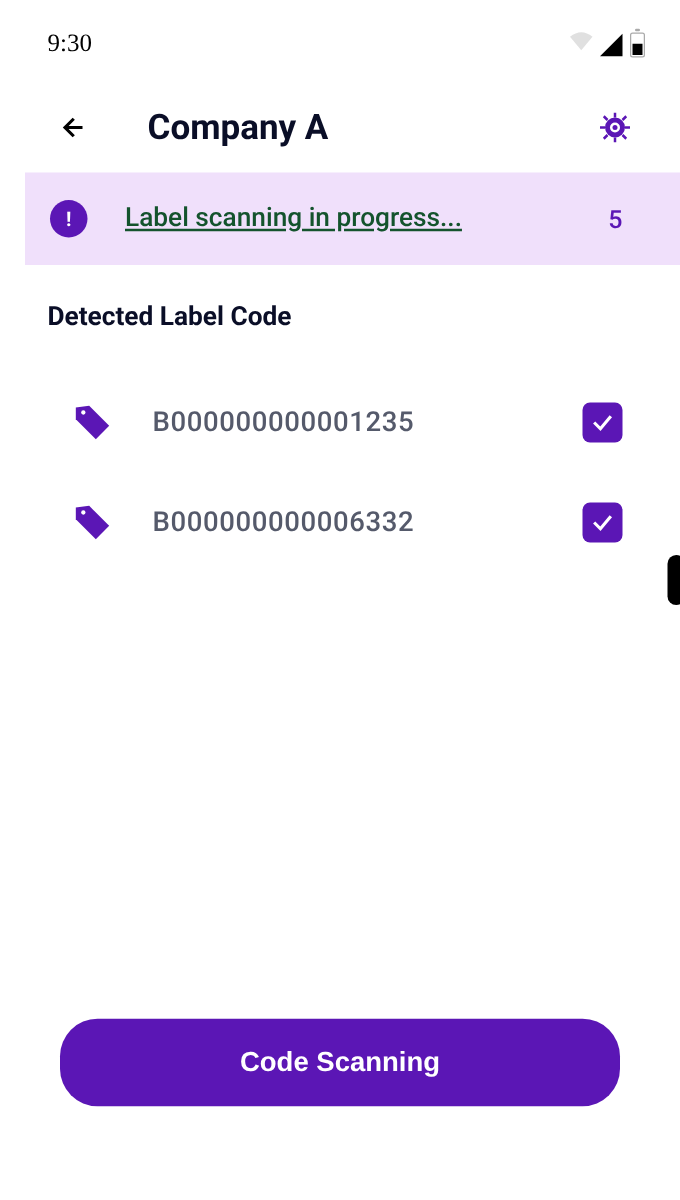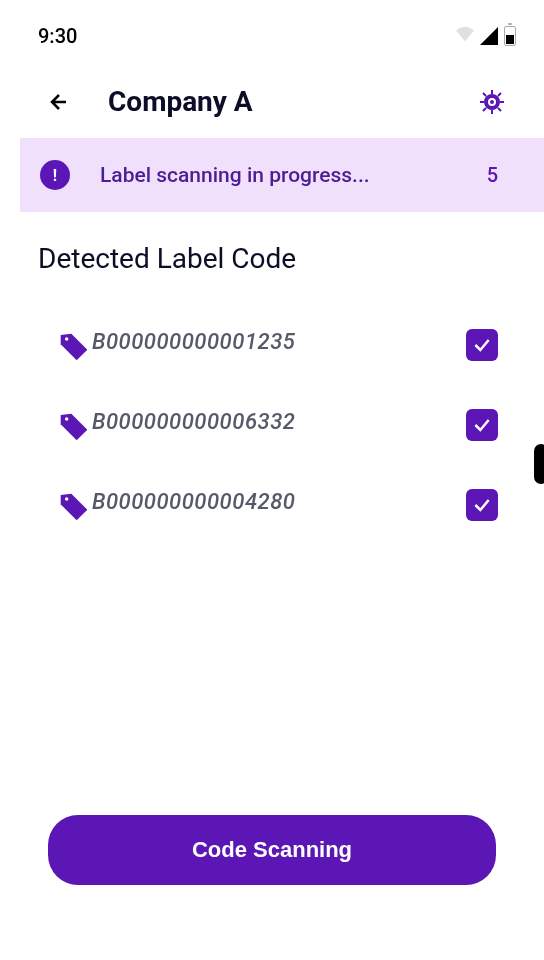--- a/index.html
+++ b/index.html
@@ -16,20 +16,21 @@
       position: relative;
       overflow: hidden;
     }
 
     .status-bar {
       display: flex;
       justify-content: space-between;
       align-items: center;
       padding: 18px 28px 12px 38px;
       height: 65px;
+      font-family: Liberation Serif, serif;
     }
 
     .status-time {
       font-size: 20px;
       font-weight: 500;
       color: #000;
     }
 
     .status-icons {
       display: flex;
@@ -78,21 +79,21 @@
       left: 1px;
       right: 1px;
       height: 50%;
       background: #000;
     }
 
     .header {
       display: flex;
       align-items: center;
       padding: 20px 28px 20px 45px;
-      gap: 35px;
+      gap: 45px;
     }
 
     .back-arrow {
       width: 28px;
       height: 28px;
       display: flex;
       align-items: center;
       justify-content: center;
       cursor: pointer;
     }
@@ -146,47 +147,49 @@
       justify-content: center;
       color: #fff;
       font-weight: 700;
       font-size: 16px;
       margin-right: 30px;
     }
 
     .banner-text {
       font-size: 21px;
       font-weight: 500;
-      color: #4c1d95;
+      color: #14532d;
       flex: 1;
+      text-decoration: underline;
     }
 
     .banner-count {
       font-size: 20px;
       font-weight: 500;
       color: #5b16b5;
       margin-right: 14px;
     }
 
     .section-title {
-      font-size: 28px;
-      font-weight: 400;
+      font-size: 21px;
+      font-weight: 700;
       color: #0a0e27;
       padding: 0 38px;
       margin-bottom: 32px;
     }
 
     .label-list {
       padding: 0 40px;
     }
 
     .label-item {
       display: flex;
+      align-items: center;
       padding: 22px 0px;
-      font-style: italic;
+      gap: 30px;
     }
 
     .tag-icon {
       width: 36px;
       height: 36px;
       display: flex;
       align-items: center;
       justify-content: center;
       margin-left: 16px;
     }
@@ -318,33 +321,19 @@
           <circle cx="6.5" cy="6" r="1.3" fill="#fff"></circle>
         </svg>
       </div>
       <span class="label-code">B000000000006332</span>
       <div class="checkbox">
         <svg viewBox="0 0 24 24">
           <polyline points="4,12 10,18 20,6"></polyline>
         </svg>
       </div>
     </div>
-    <div class="label-item">
-      <div class="tag-icon">
-        <svg viewBox="0 0 24 24">
-          <path d="M2 3 L10 2 L22 14 L14 22 L2 10 Z" fill="#5b16b5"></path>
-          <circle cx="6.5" cy="6" r="1.3" fill="#fff"></circle>
-        </svg>
-      </div>
-      <span class="label-code">B000000000004280</span>
-      <div class="checkbox">
-        <svg viewBox="0 0 24 24">
-          <polyline points="4,12 10,18 20,6"></polyline>
-        </svg>
-      </div>
-    </div>
   </div>
 
 <div class="bottom-button-wrap">
   <button class="stop-button">Code Scanning</button>
 </div>
 
 <div class="side-indicator"></div>
 
 </body></html>

